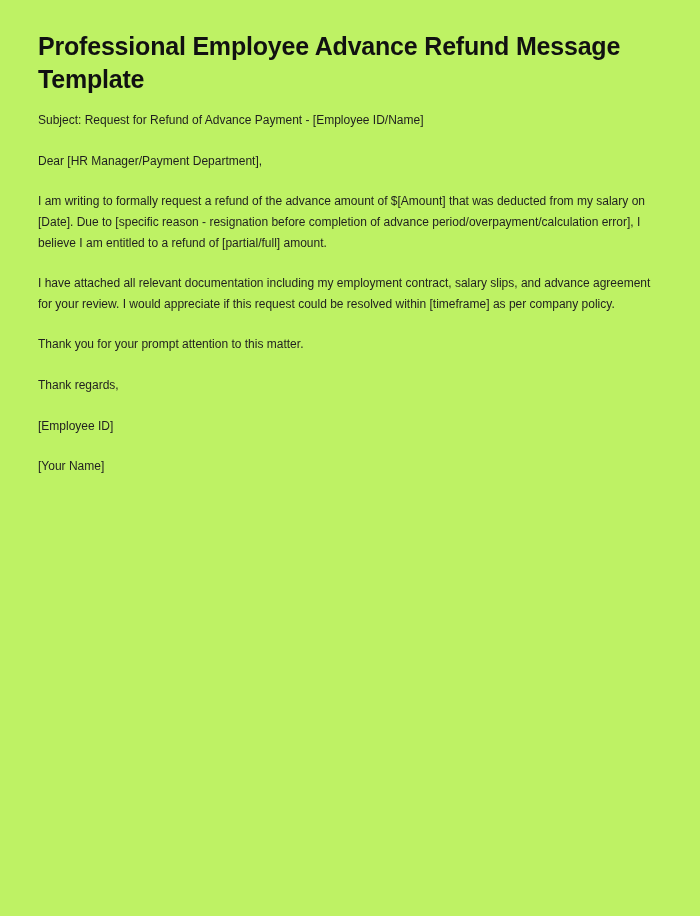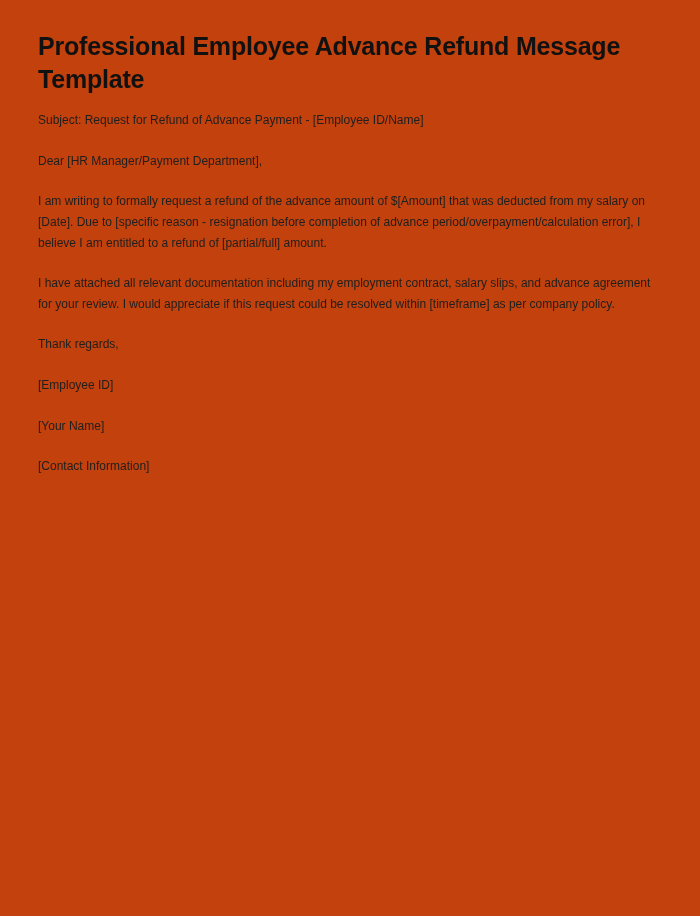--- a/index.html
+++ b/index.html
@@ -9,21 +9,21 @@
     background: #ffffff;
     width: 700px;
   }
   body {
     font-family: "Liberation Sans", sans-serif;
     color: #1c1c1c;
   }
   .page {
     width: 700px;
     min-height: 916px;
-    background: #c2410c;
+    background: #bef264;
     padding: 30px 40px 30px 38px;
   }
   .doc-title {
     font-size: 25px;
     line-height: 1.32;
     font-weight: bold;
     color: #111111;
     margin: 0 0 14px 0;
     letter-spacing: -0.2px;
   }
@@ -44,17 +44,17 @@
 </head>
 <body>
 
 <div class="page">
   <h1 class="doc-title">Professional Employee Advance Refund Message Template</h1>
 
   <p class="para">Subject: Request for Refund of Advance Payment - [Employee ID/Name]</p>
   <p class="para">Dear [HR Manager/Payment Department],</p>
   <p class="para">I am writing to formally request a refund of the advance amount of $[Amount] that was deducted from my salary on [Date]. Due to [specific reason - resignation before completion of advance period/overpayment/calculation error], I believe I am entitled to a refund of [partial/full] amount.</p>
   <p class="para">I have attached all relevant documentation including my employment contract, salary slips, and advance agreement for your review. I would appreciate if this request could be resolved within [timeframe] as per company policy.</p>
+  <p class="para short">Thank you for your prompt attention to this matter.</p>
   <p class="para short">Thank regards,</p>
   <p class="para short">[Employee ID]</p>
   <p class="para short">[Your Name]</p>
-  <p class="para short">[Contact Information]</p>
 </div>
 
 </body></html>

